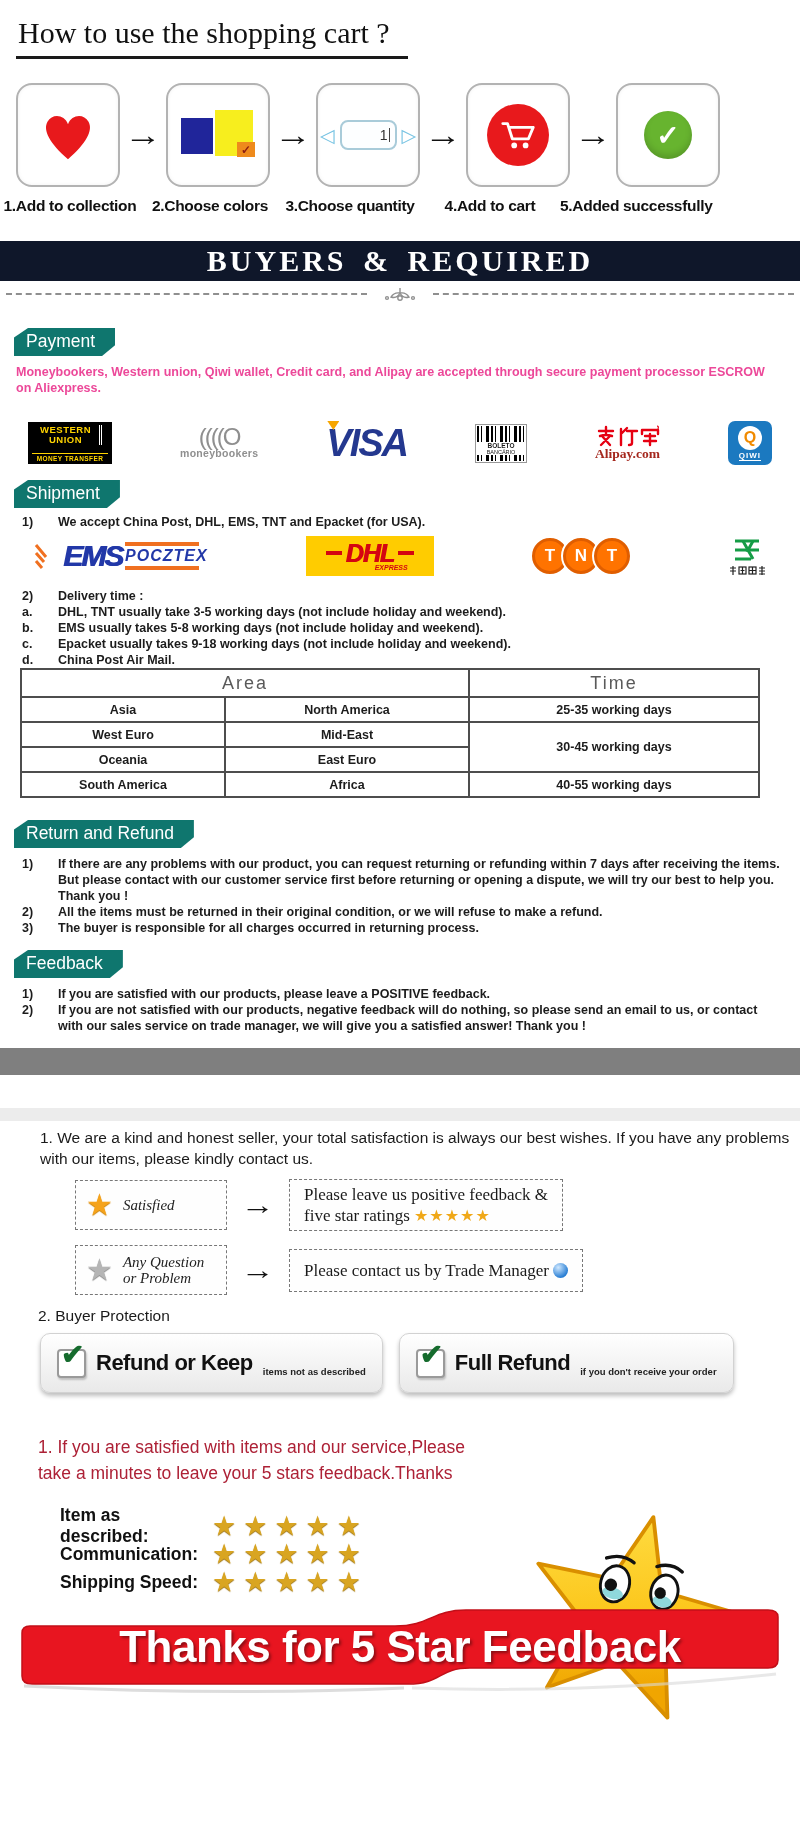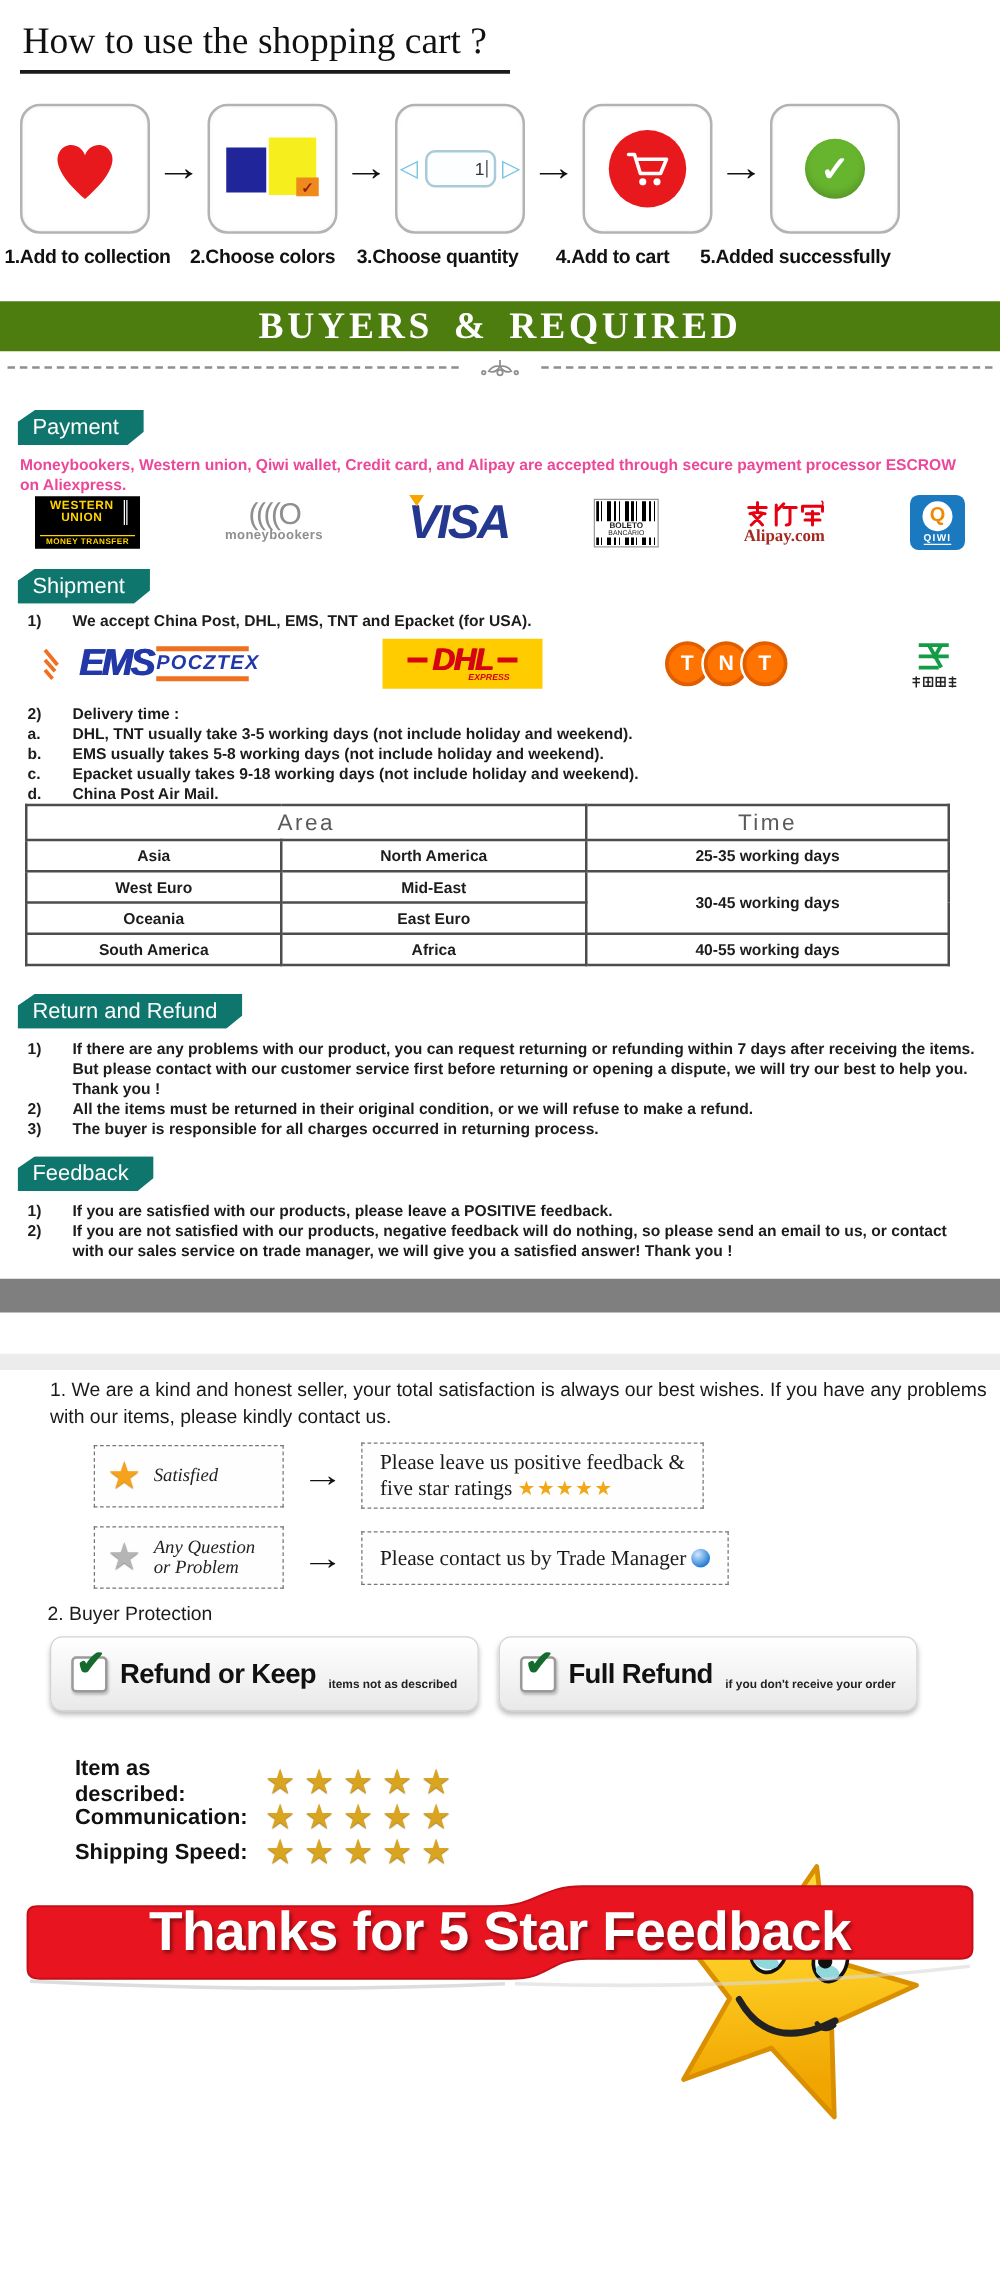--- a/index.html
+++ b/index.html
@@ -26,38 +26,38 @@
   .qty-input{width:48px;height:26px;border:2px solid #a9cbd9;border-radius:8px;background:#fdfeff;
     display:flex;align-items:center;justify-content:flex-end;padding-right:5px;font-size:14px;color:#333;}
   .qty-num{border-right:1px solid #444;padding-right:1px;line-height:1;}
   .cart-circle{width:62px;height:62px;border-radius:50%;background:#e8191c;display:flex;align-items:center;justify-content:center;}
   .check-circle{width:48px;height:48px;border-radius:50%;background:#67b42f;display:flex;align-items:center;justify-content:center;
     color:#fff;font-size:28px;font-weight:bold;box-shadow:inset 0 -4px 6px rgba(0,0,0,.15);}
   .step-labels{display:flex;margin:10px 0 0 0;}
   .step-label{width:140px;flex:none;text-align:center;font-size:15.5px;font-weight:bold;color:#111;white-space:nowrap;letter-spacing:-.3px;}
 
   
-  .black-banner{margin-top:26px;height:40px;background:#4d7c0f;display:flex;align-items:center;justify-content:center;}
+  .black-banner{margin-top:26px;height:40px;background:#0f172a;display:flex;align-items:center;justify-content:center;}
   .black-banner span{font-family:"Liberation Serif",serif;font-weight:bold;font-size:30px;color:#fff;letter-spacing:3px;word-spacing:6px;}
   .divider{display:flex;align-items:center;gap:10px;margin:5px 6px 0 6px;height:16px;}
   .divider .line{flex:1;border-top:2px dashed #8f8f8f;}
 
   
   .tag{display:inline-block;background:#0f766e;color:#fff;font-size:17.5px;padding:3px 20px 4px 12px;
     clip-path:polygon(14px 0,100% 0,100% 62%,calc(100% - 13px) 100%,0 100%,0 34%);} 
   .tag-row{margin:0 0 0 14px;}
 
   
   .desc{margin:8px 14px 0 16px;width:750px;font-size:12.5px;font-weight:bold;line-height:16px;color:#ec4899;}
   .li{display:flex;align-items:flex-start;padding-left:22px;font-size:12.5px;font-weight:bold;line-height:16px;color:#1c1c1c;}
   .li .num{width:36px;flex:none;}
   .li .txt{width:722px;}
 
   
-  .logo-row{display:flex;align-items:center;justify-content:space-between;margin:0 0 0 0;padding:0 28px;height:44px;}
+  .logo-row{display:flex;align-items:center;justify-content:space-between;margin:25px 0 0 0;padding:0 28px;height:44px;}
   .wu{width:84px;height:42px;background:#000;display:flex;flex-direction:column;justify-content:space-between;padding:3px 4px 2px 4px;box-sizing:border-box;}
   .wu-top{color:#ffd400;font-size:9.5px;font-weight:bold;line-height:10px;text-align:center;letter-spacing:.5px;border-right:3px double #fff;margin-right:6px;}
   .wu-strip{border-top:1px solid #ffd400;color:#ffd400;font-size:6.5px;font-weight:bold;text-align:center;padding-top:1px;letter-spacing:.4px;}
   .mb{display:flex;flex-direction:column;align-items:center;color:#8f8f8f;}
   .mb-arcs{font-size:24px;line-height:20px;letter-spacing:-2px;}
   .mb-label{font-size:10.5px;font-weight:bold;letter-spacing:.3px;}
   .visa{position:relative;font-size:38px;font-weight:bold;font-style:italic;color:#24388f;letter-spacing:-2px;line-height:1;}
   .visa::before{content:"";position:absolute;left:1px;top:-3px;width:12px;height:9px;background:#f7a600;
     clip-path:polygon(0 0,100% 0,50% 100%);}
   .boleto{width:48px;display:flex;flex-direction:column;align-items:stretch;border:1px solid #999;padding:1px;}
@@ -433,20 +433,21 @@
   <div class="prot-box">
     <div class="prot-check">
       <span>✔</span>
     </div>
     <span class="prot-title">Full Refund</span>
     <span class="prot-sub">if you don't receive your order</span>
   </div>
 </div>
 
 <div class="motive">
+  <p class="p1">1. If you are satisfied with items and our service,Please take a minutes to leave your 5 stars feedback.Thanks</p>
 
   <svg class="motive-star" viewBox="0 0 240 300">
     <defs>
       <linearGradient id="starg" x1="0" y1="0" x2="0.3" y2="1">
         <stop offset="0" stop-color="#ffe14a"></stop>
           <stop offset="0.6" stop-color="#fcc71d"></stop>
           <stop offset="1" stop-color="#f0a500"></stop>
       </linearGradient>
     </defs>
     <g transform="rotate(14 120 150)">

